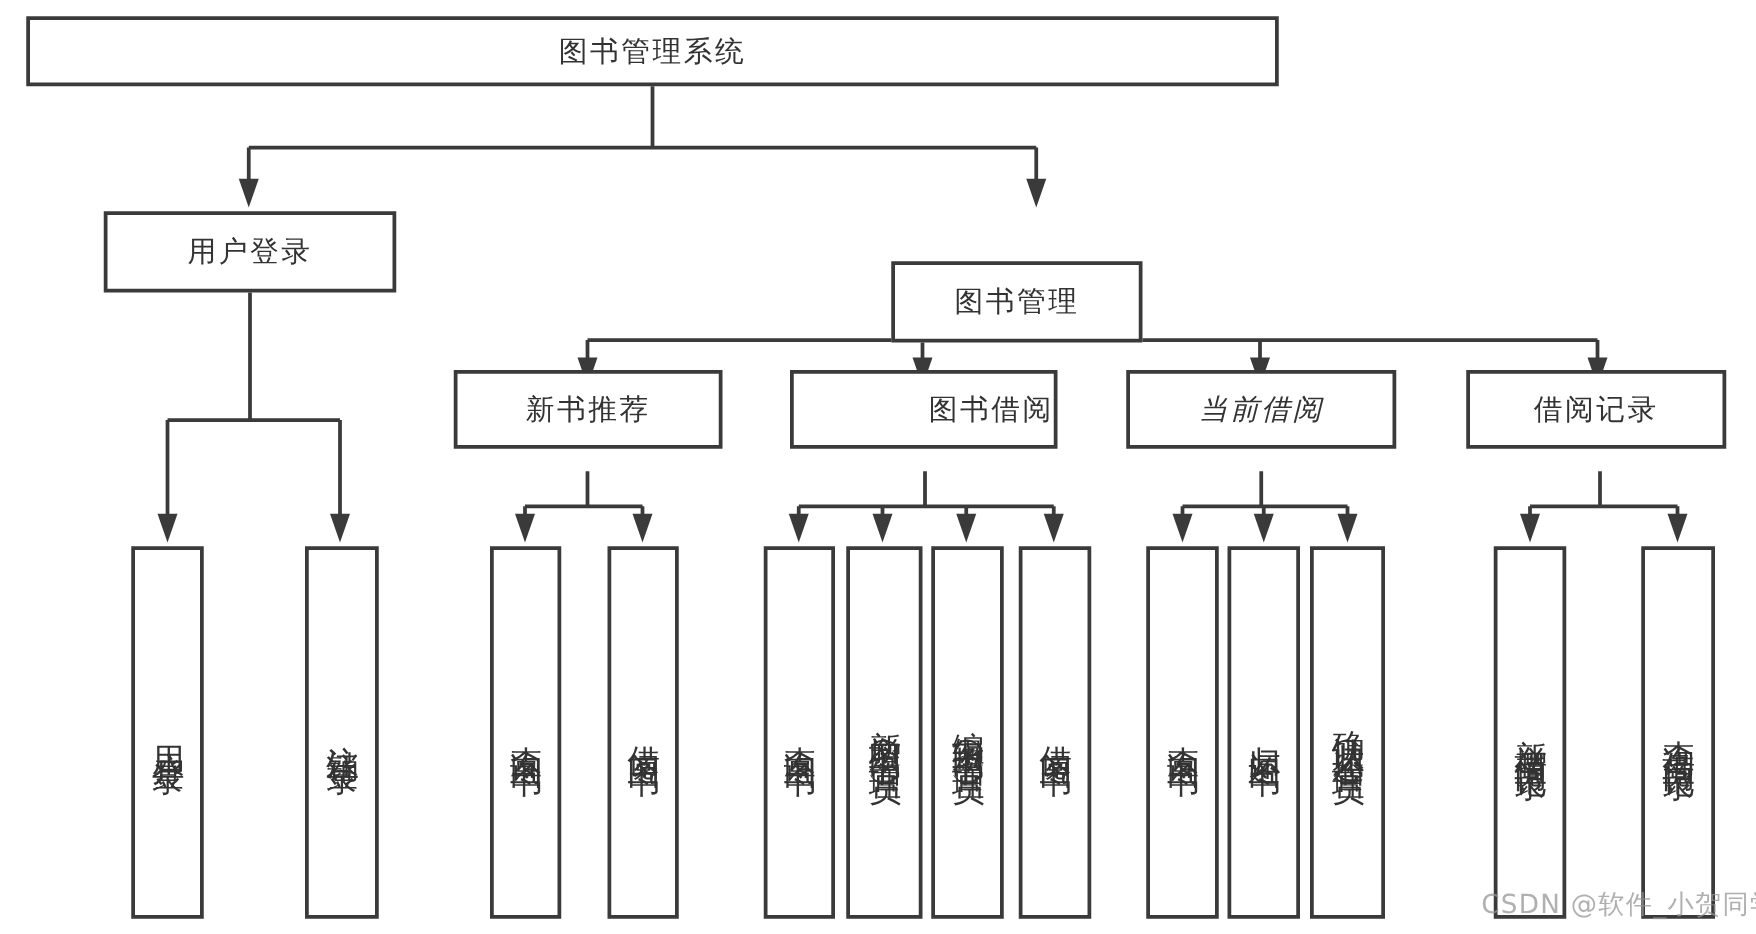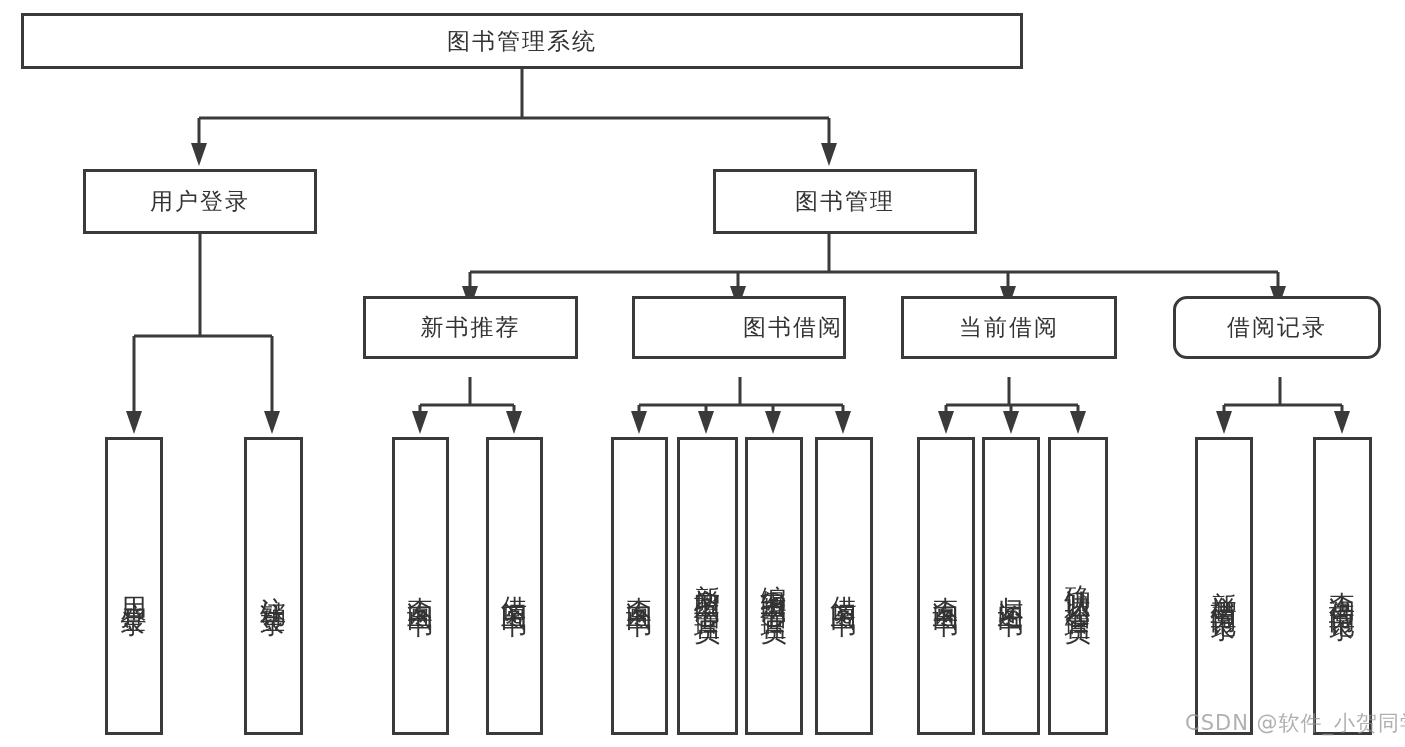--- a/index.html
+++ b/index.html
@@ -90,34 +90,34 @@
     <polygon points="1334,411 1350,411 1342,434"></polygon>
   </svg>
 
   <div class="box root h">
     <span>图书管理系统</span>
   </div>
 
   <div class="box lvl2 h" style="left:83px;width:234px;">
     <span>用户登录</span>
   </div>
-  <div class="box lvl2 h" style="left:713px;width:264px;">
+  <div class="box lvl2 h" style="left:713px;width:201px;margin-top:40px;">
     <span>图书管理</span>
   </div>
 
   <div class="box lvl3 h" style="left:363px;width:215px;">
     <span>新书推荐</span>
   </div>
   <div class="box lvl3 h" style="left:632px;width:214px;justify-content:flex-end;">
     <span>图书借阅</span>
   </div>
-  <div class="box lvl3 h" style="left:901px;width:216px;">
+  <div class="box lvl3 h" style="left:901px;width:216px;font-style:italic;">
     <span>当前借阅</span>
   </div>
-  <div class="box lvl3 h" style="left:1173px;width:208px;border-radius:14px;">
+  <div class="box lvl3 h" style="left:1173px;width:208px;">
     <span>借阅记录</span>
   </div>
 
   <div class="box v" style="left:105px;width:58px;">
     <span class="vtext">用户登录</span>
   </div>
   <div class="box v" style="left:244px;width:59px;">
     <span class="vtext">注销登录</span>
   </div>
 

